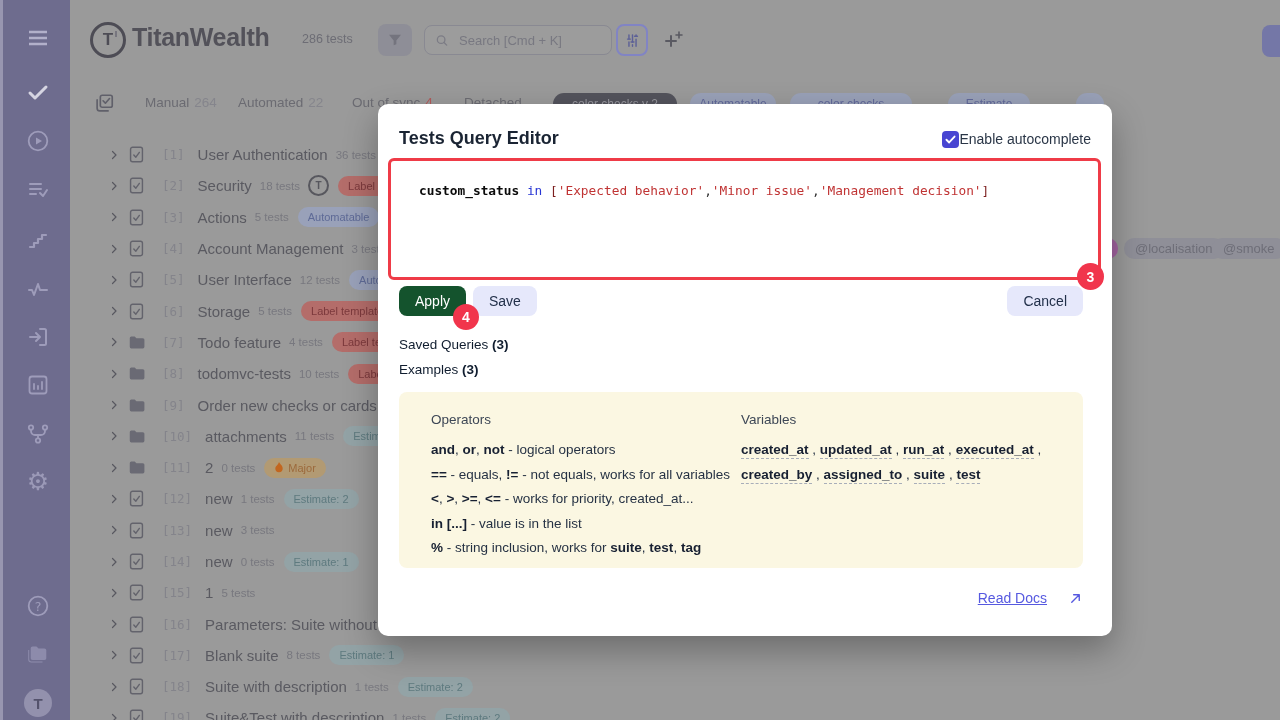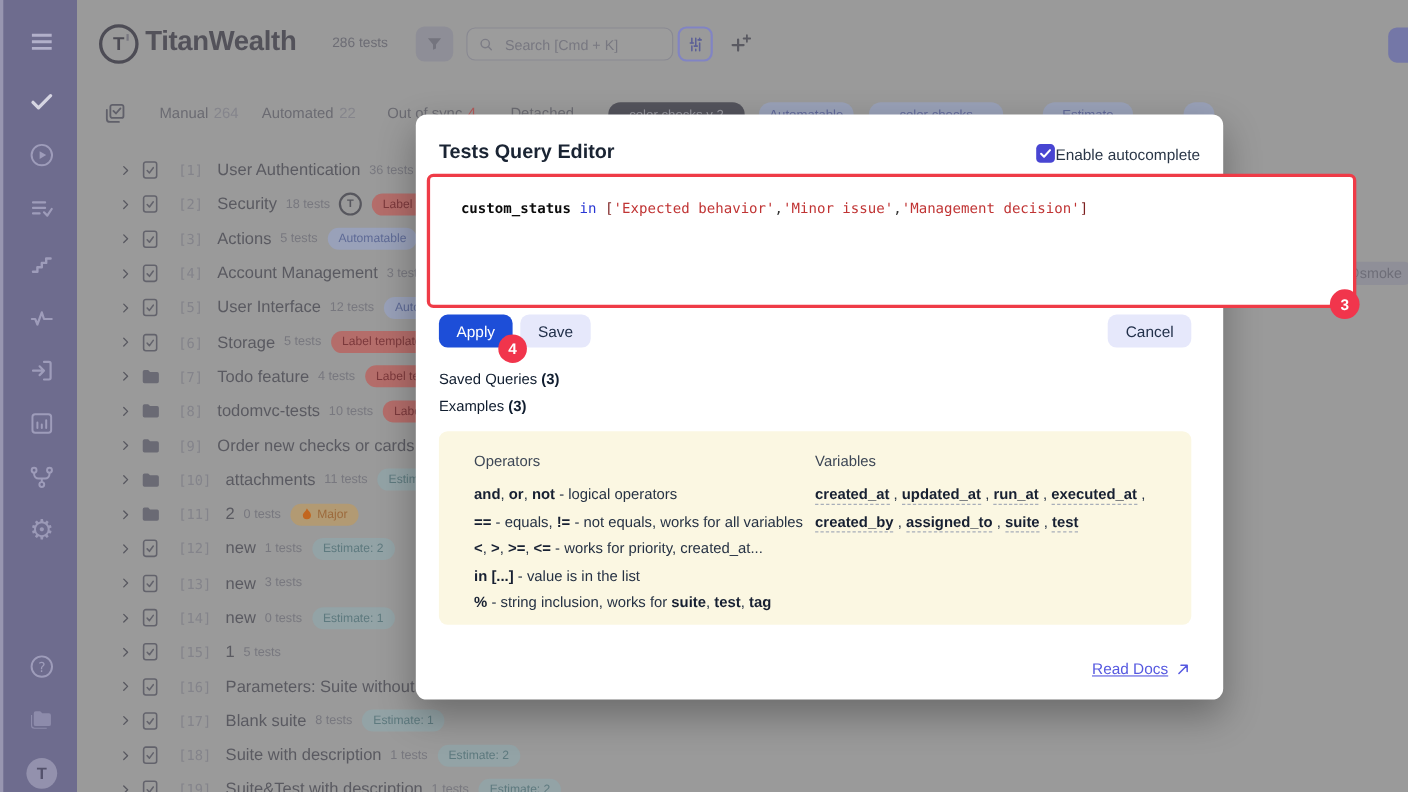--- a/index.html
+++ b/index.html
@@ -80,60 +80,60 @@
   .tag-sliver{position:absolute;left:1096px;top:0;width:22px;height:21px;border-radius:10px;background:#a263a0;}
   .tag-pill{position:absolute;top:0;height:21px;border-radius:10px;background:#8f8f98;color:#6e6e78;
     font-size:13px;display:flex;align-items:center;padding:0 11px;box-sizing:border-box;}
 
   
   .modal{
     position:absolute;left:378px;top:104px;width:734px;height:532px;background:#ffffff;
     border-radius:10px;box-shadow:0 14px 34px rgba(0,0,0,0.30);z-index:100;
   }
   .m-title{position:absolute;left:21px;top:24px;font-size:18px;font-weight:700;color:#1a2433;}
-  .m-check{position:absolute;right:21px;top:27px;display:flex;align-items:center;gap:0;cursor:pointer;}
+  .m-check{position:absolute;right:21px;top:27px;display:flex;align-items:flex-start;gap:0;cursor:pointer;}
   .cbx{width:17px;height:17px;border-radius:4px;background:#4845d2;display:flex;align-items:center;justify-content:center;}
   .m-check label{font-size:14px;color:#2a3647;cursor:pointer;}
   .m-editor{
-    position:absolute;left:10px;top:54px;width:845px;height:122px;box-sizing:border-box;
+    position:absolute;left:10px;top:54px;width:713px;height:122px;box-sizing:border-box;
     border:3px solid #ef3b47;border-radius:6px;background:#fff;
   }
   .code-line{padding:22px 0 0 28px;font-family:"DejaVu Sans Mono",monospace;font-size:12.8px;white-space:pre;}
   .tok-var{font-weight:700;color:#0b0b0b;}
   .tok-kw{color:#2836d4;}
   .tok-br{color:#7c1f1f;}
   .tok-str{color:#c03434;}
   .tok-pl{color:#333333;}
   .step-badge{
     position:absolute;width:27px;height:27px;border-radius:50%;background:#f1354c;color:#fff;
     font-size:14px;font-weight:700;display:flex;align-items:center;justify-content:center;z-index:120;
   }
   .badge-editor{right:-6px;bottom:-13px;}
   .badge-apply{left:75px;top:200px;width:26px;height:26px;}
   .btn{position:absolute;top:182px;height:30px;border:none;border-radius:8px;font-size:14px;
     font-family:"Liberation Sans",sans-serif;cursor:pointer;padding:0 16px;}
-  .btn-apply{left:21px;background:#1d4ed8;color:#ffffff;}
+  .btn-apply{left:21px;background:#14532d;color:#ffffff;}
   .btn-save{left:95px;background:#e6e8fb;color:#22304a;}
   .btn-cancel{right:29px;background:#e6e8fb;color:#22304a;}
   .m-link-line{position:absolute;left:21px;font-size:13.5px;color:#101d2f;cursor:pointer;text-align:right;}
   .m-link-line b{font-weight:700;}
   .m-saved{top:233px;}
   .m-examples{top:258px;}
   .m-help{
     position:absolute;left:21px;top:288px;width:684px;height:176px;box-sizing:border-box;
     background:#fbf7e2;border-radius:8px;padding:16px 0 0 32px;display:flex;
   }
   .help-col{white-space:nowrap;}
   .help-col.left{width:310px;flex:none;}
   .help-head{font-size:13.5px;color:#3d4756;margin-bottom:6px;line-height:24px;}
   .help-line{font-size:13.5px;color:#263244;line-height:24.5px;}
   .help-line b{color:#172032;}
   .var-u{border-bottom:1px dashed #a8aeb9;padding-bottom:1px;}
-  .m-docs{position:absolute;right:29px;top:486px;display:flex;align-items:flex-end;gap:6px;
-    color:#5659e0;font-size:14px;cursor:pointer;margin-top:10px;}
+  .m-docs{position:absolute;right:29px;top:486px;display:flex;align-items:flex-end;gap:21px;
+    color:#5659e0;font-size:14px;cursor:pointer;}
   .m-docs span{text-decoration:underline;}
 </style>
 </head>
 <body>
 
 <aside class="sidebar">
   <div class="side-ic menu" style="top:26px">
     <svg viewBox="0 0 24 24" width="24" height="24" stroke="currentColor" stroke-width="2.6" fill="none">
         <path d="M3 6h18M3 12h18M3 18h18"></path>
       </svg>

